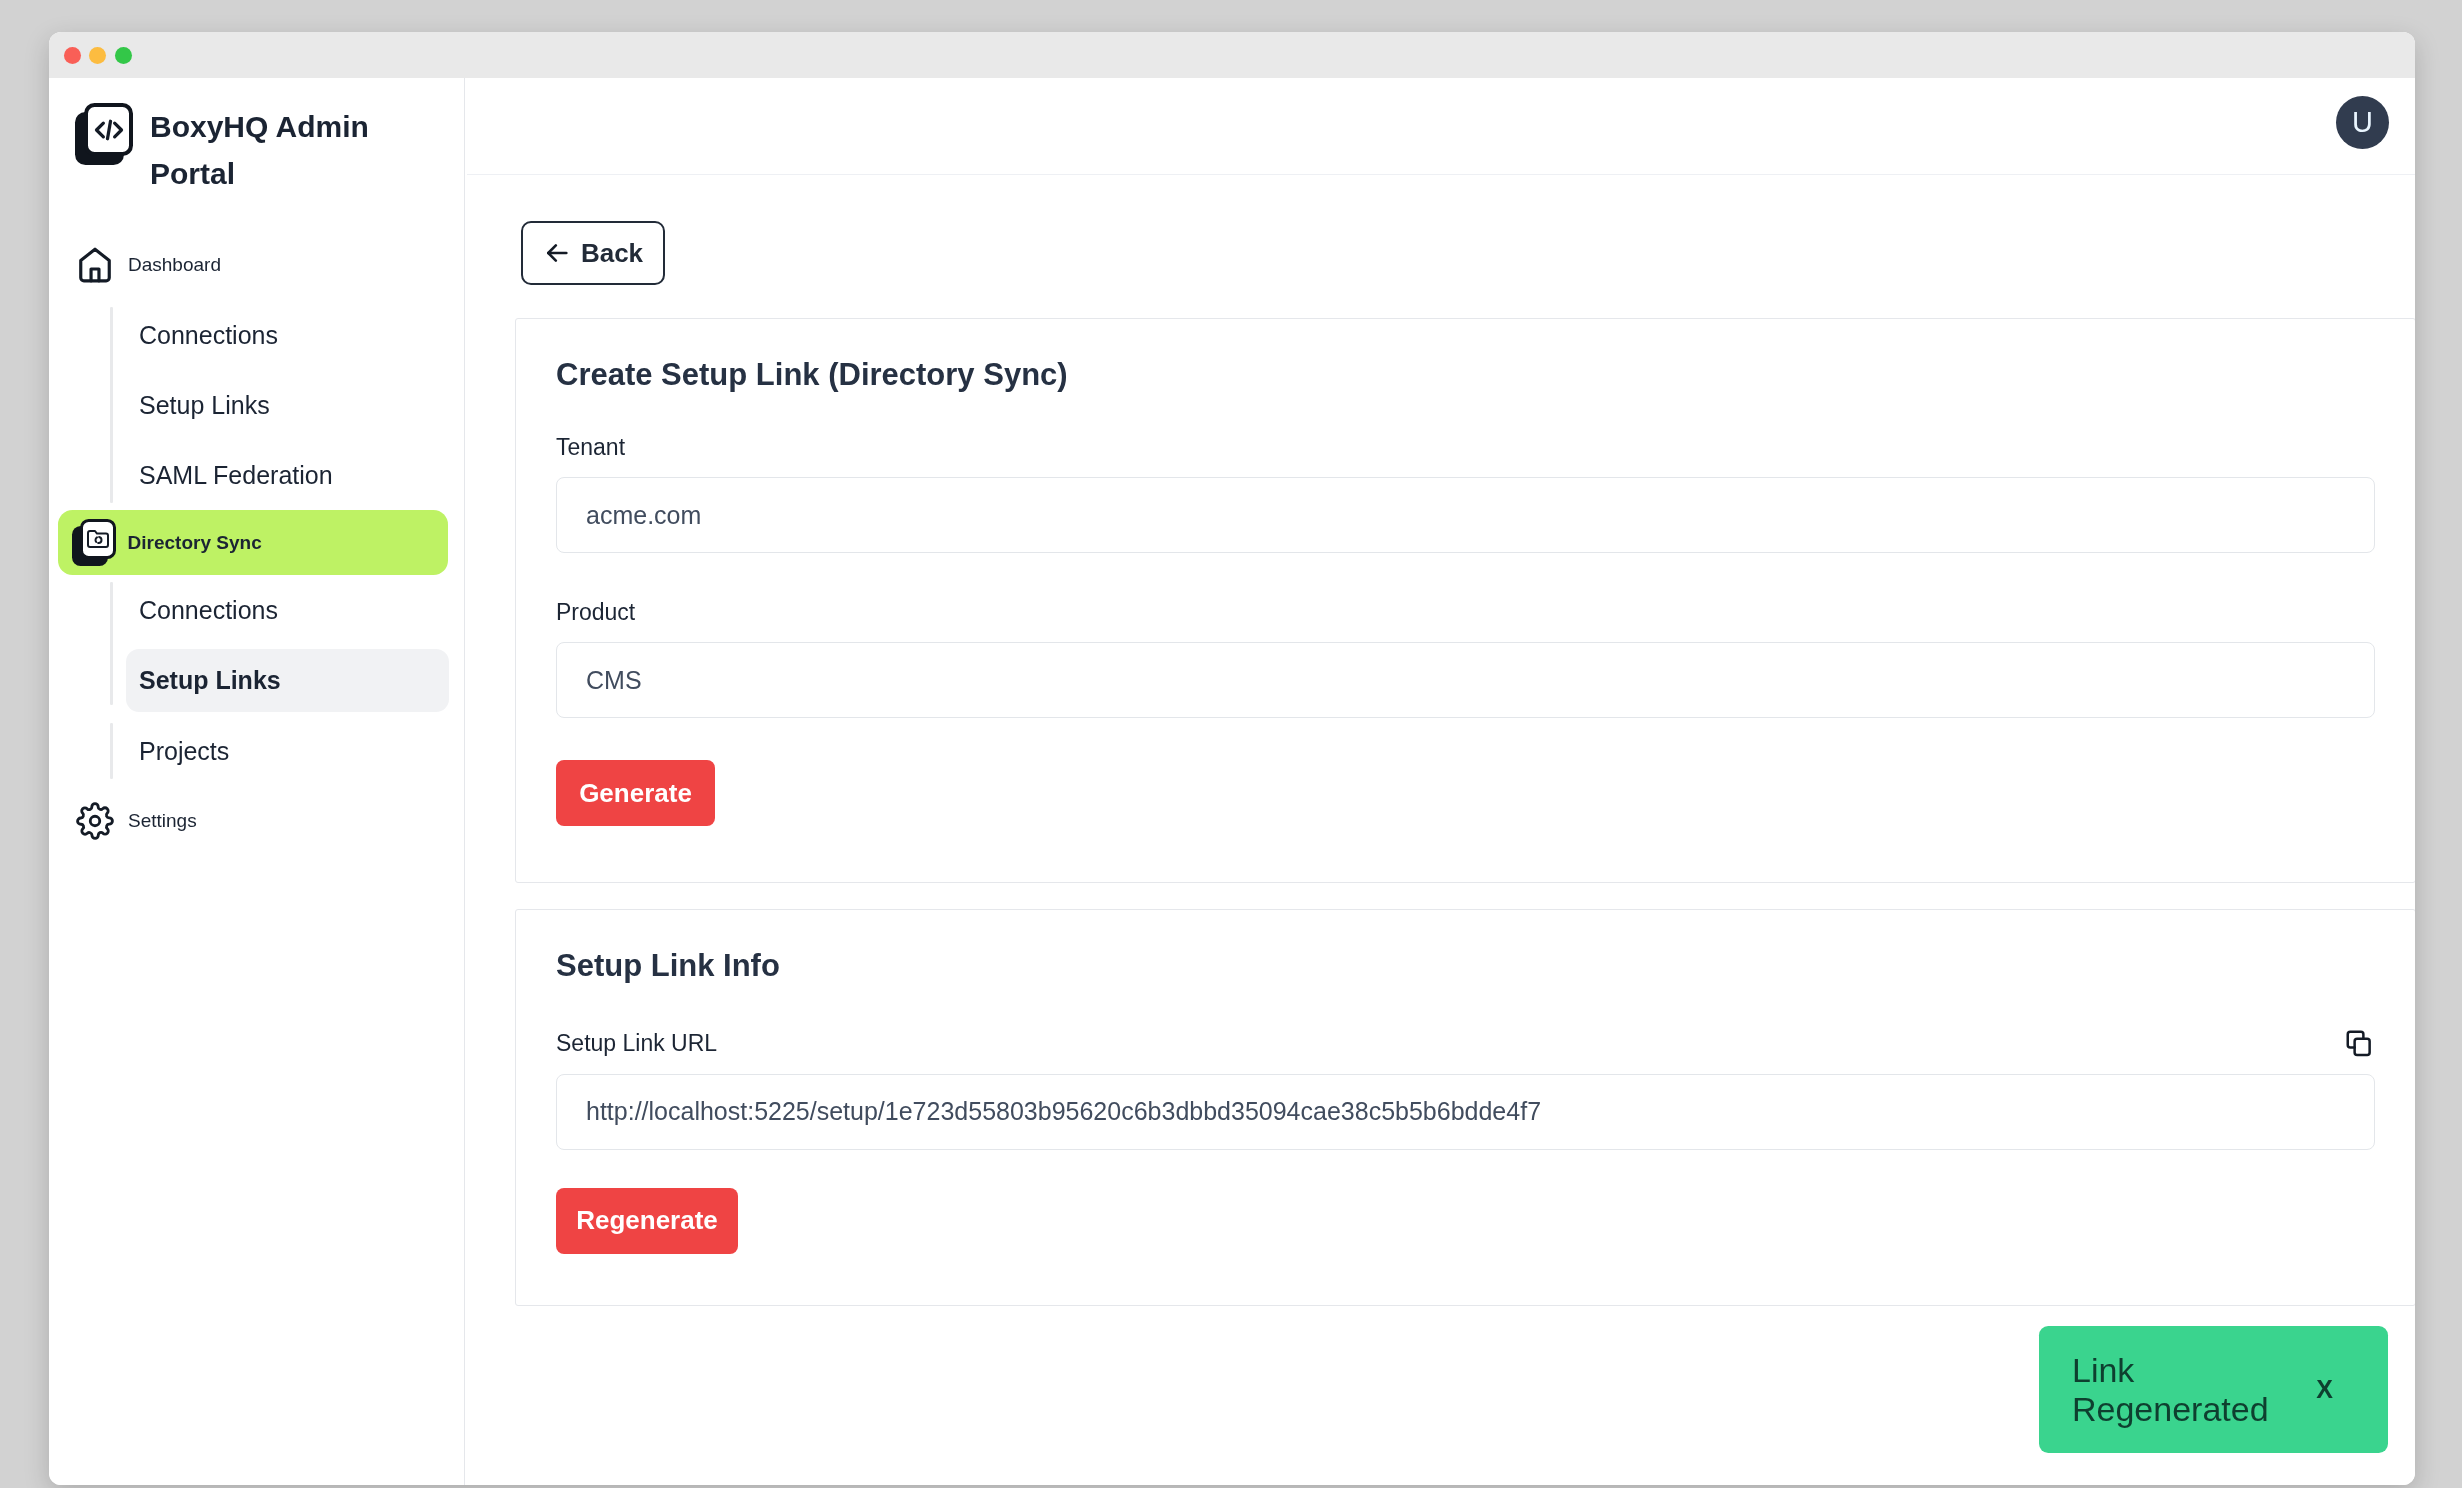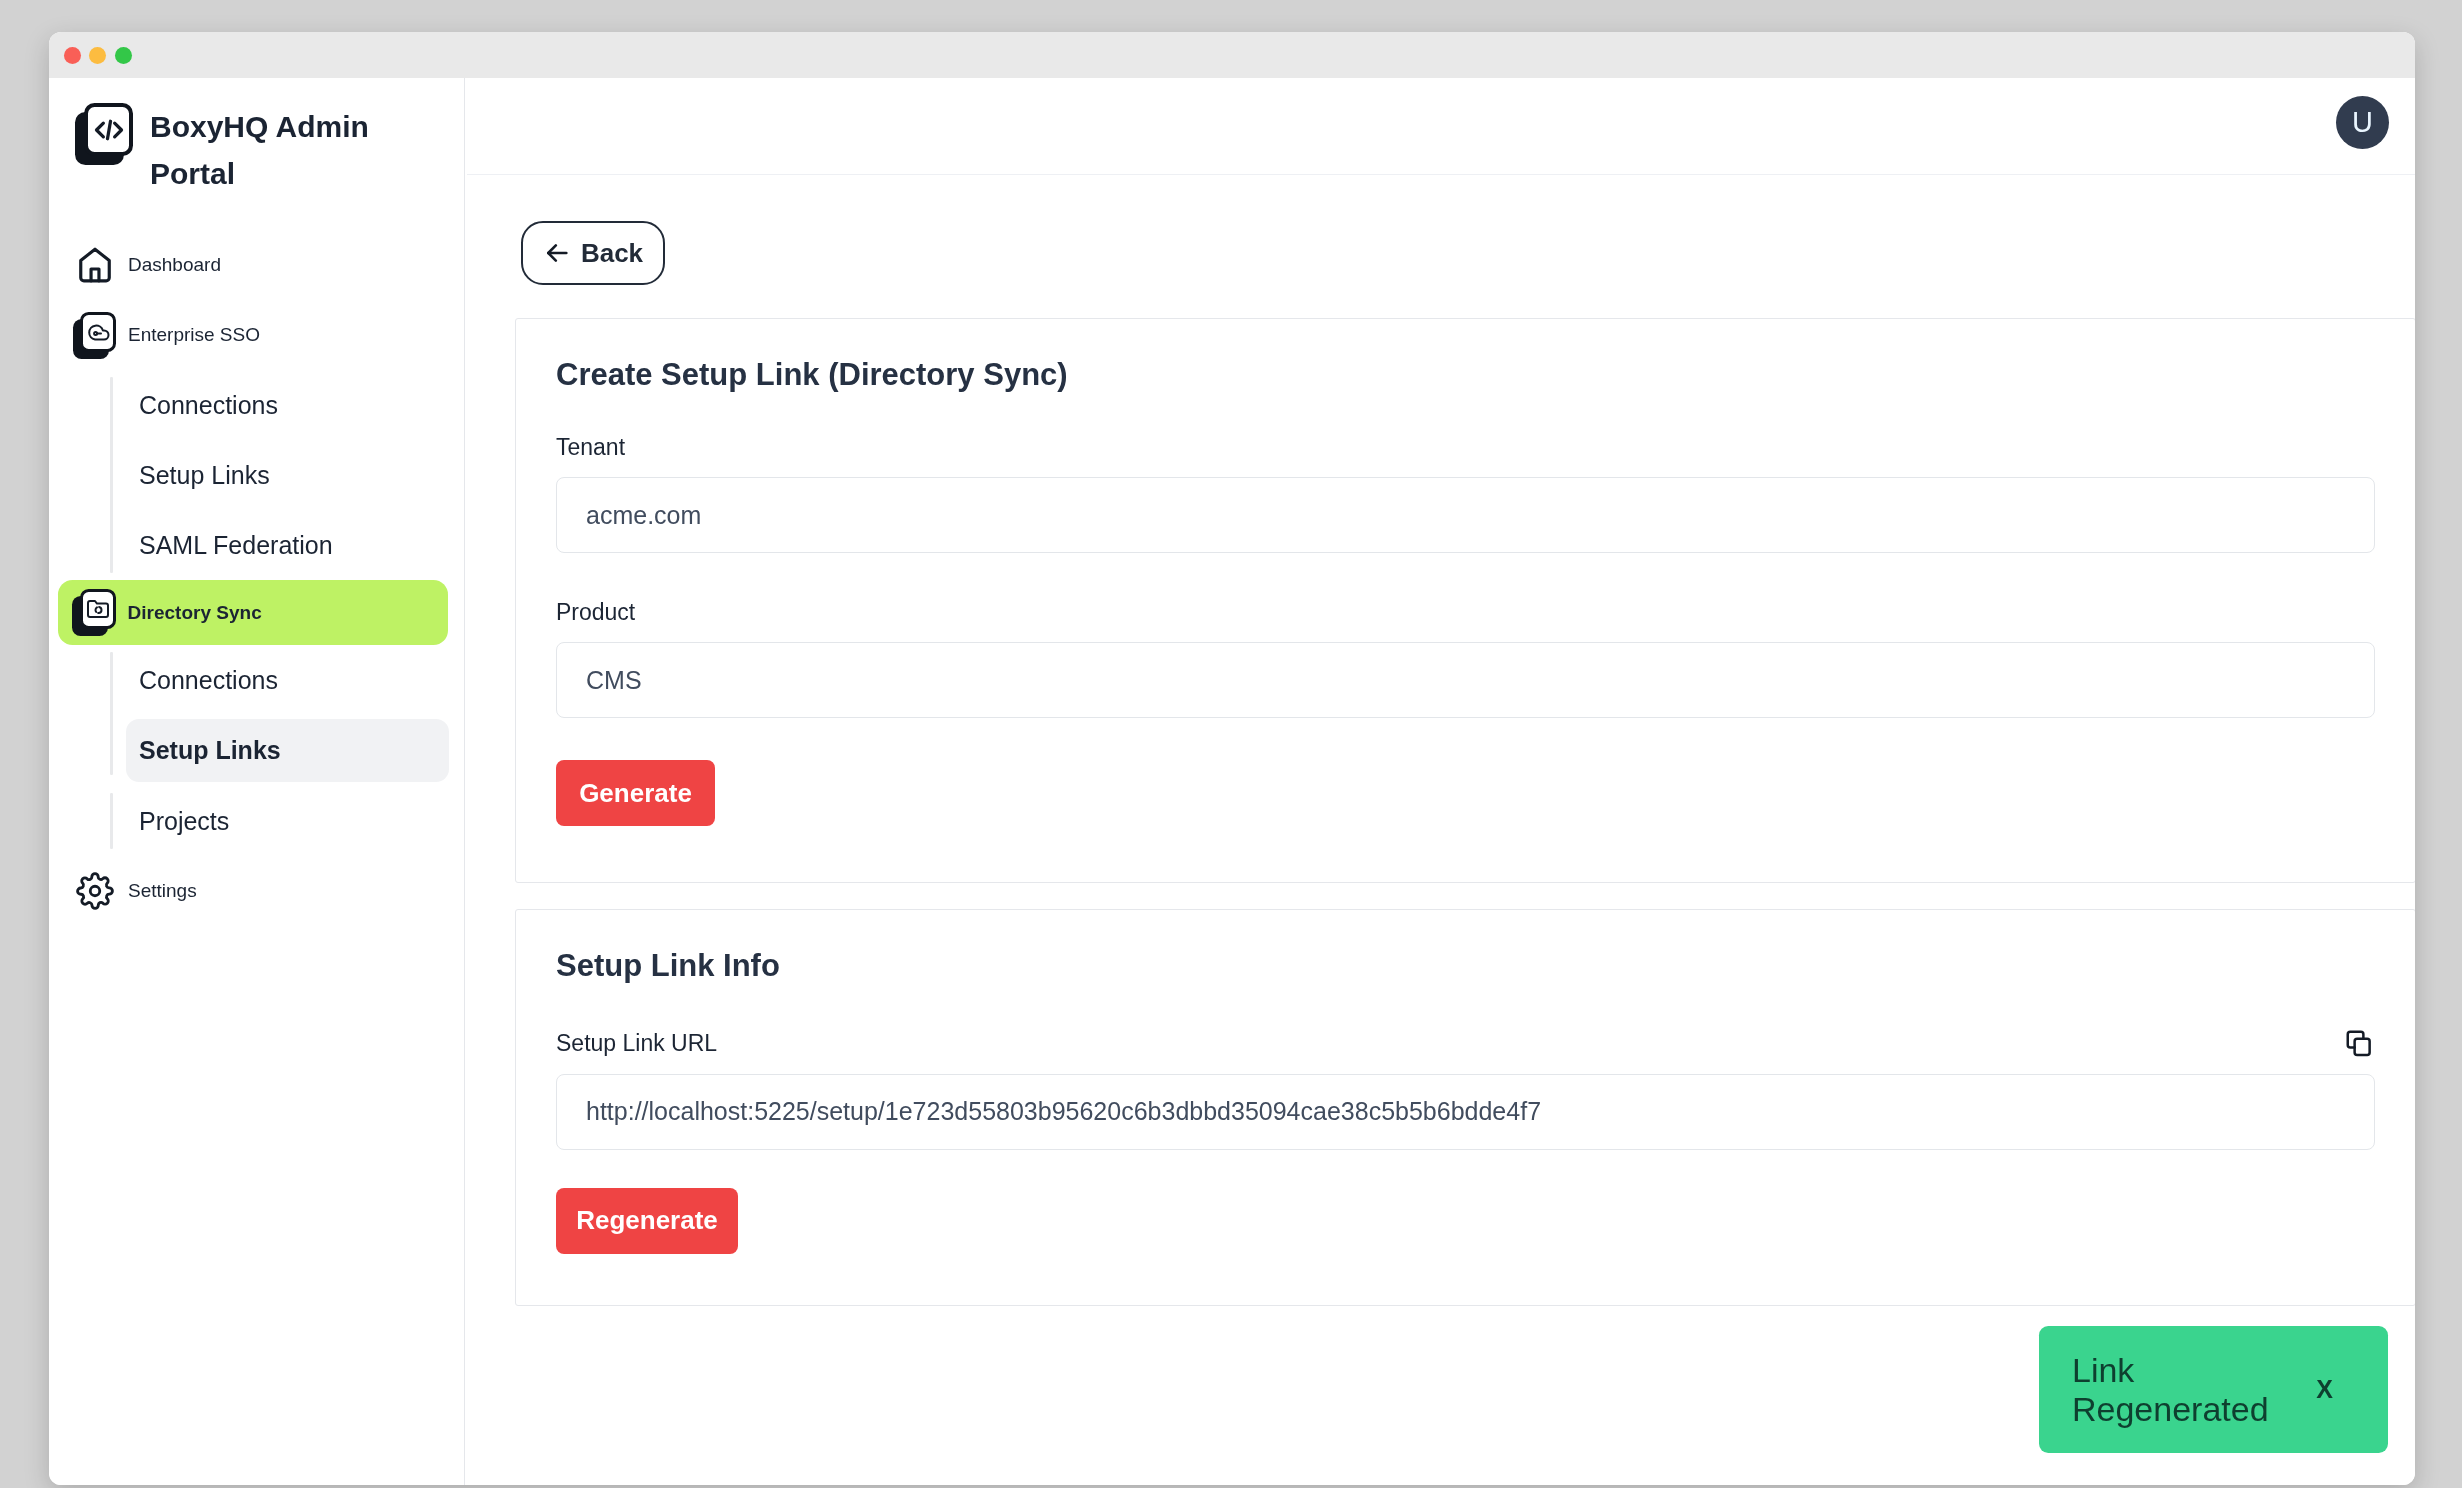--- a/index.html
+++ b/index.html
@@ -51,21 +51,21 @@
 
   
   .main { position:absolute; left:418px; top:46px; right:0; bottom:0; background:#fff; }
   .header { position:absolute; left:0; top:0; right:0; height:97px; background:#fff;
     border-bottom:1.3px solid #eef0f4; }
   .avatar { position:absolute; right:26px; top:18.4px; width:53px; height:53px; border-radius:50%;
     background:#313c4f; color:#eaf6ff; font-size:29px; display:flex; align-items:center;
     justify-content:center; cursor:pointer; }
 
   .back-btn { position:absolute; left:54px; top:143px; width:144px; height:64px;
-    background:#fff; border:2.6px solid #222b38; border-radius:22px; display:flex;
+    background:#fff; border:2.6px solid #222b38; border-radius:10px; display:flex;
     align-items:center; justify-content:center; gap:10px; font-size:26px; font-weight:600;
     color:#222b38; cursor:pointer; }
 
   .card { position:absolute; left:48px; width:1901px; background:#fff;
     border:1.3px solid #e5e7eb; border-radius:3px; padding:0 40px; }
   .card.create { top:240px; height:565px; }
   .card.info { top:831px; height:397px; }
   .card-title { font-size:31px; font-weight:700; color:#263143; }
   .card.create .card-title { margin-top:38px; }
   .card.info .card-title { margin-top:38px; }
@@ -129,35 +129,20 @@
       <div class="navrow top">
         <span class="icon-slot">
           <svg class="stroke" width="38" height="38" viewBox="0 0 24 24">
             <path d="M3 9.2 12 2l9 7.2V20a2 2 0 0 1-2 2H5a2 2 0 0 1-2-2z"></path>
             <polyline points="9.5 22 9.5 14.5 14.5 14.5 14.5 22"></polyline>
           </svg>
         </span>
         <span>Dashboard</span>
       </div>
 
-      <div class="navrow top">
-        <span class="icon-slot">
-          <span class="keyicon small">
-            <span class="kback"></span>
-            <span class="kface">
-              <svg class="stroke" width="24" height="24" viewBox="0 0 24 24">
-                <path d="M18 10.5h-1.1A7 7 0 1 0 9 19.5h9a4.5 4.5 0 0 0 0-9z"></path>
-                <circle cx="9.6" cy="13.6" r="1.5"></circle>
-                <line x1="11.1" y1="13.6" x2="15" y2="13.6"></line>
-              </svg>
-            </span>
-          </span>
-        </span>
-        <span>Enterprise SSO</span>
-      </div>
 
       <div class="subgroup">
         <div class="navrow sub">
           <span>Connections</span>
         </div>
         <div class="navrow sub">
           <span>Setup Links</span>
         </div>
         <div class="navrow sub">
           <span>SAML Federation</span>

